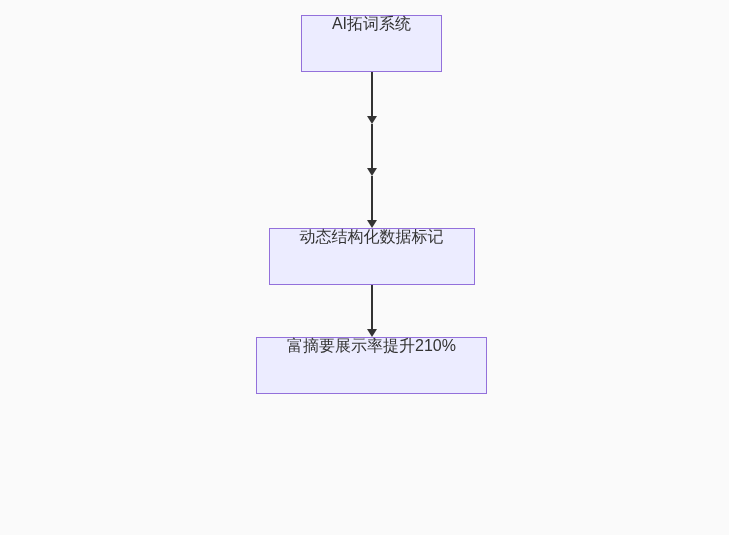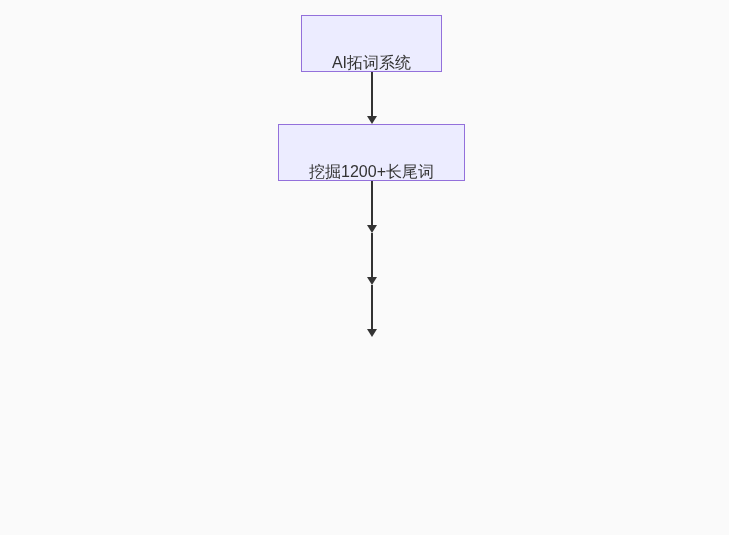--- a/index.html
+++ b/index.html
@@ -27,21 +27,21 @@
     box-sizing: border-box;
     height: 57px;
     min-width: 120px;
     padding: 0 30px;
     background: #ececff;
     border: 1px solid #9370db;
     color: #333333;
     font-size: 16px;
     line-height: 1;
     display: flex;
-    align-items: flex-end;
+    align-items: flex-start;
     justify-content: center;
     white-space: nowrap;
   }
   .connector {
     height: 52px;
     display: flex;
     flex-direction: column;
     align-items: center;
   }
   .connector .line {
@@ -64,35 +64,38 @@
 
   <div class="node">
     <span>AI拓词系统</span>
   </div>
 
   <div class="connector">
     <div class="line"></div>
     <div class="head"></div>
   </div>
 
-  <div class="node">
-    <span>挖掘1200+长尾词</span>
-  </div>
 
   <div class="connector">
     <div class="line"></div>
     <div class="head"></div>
   </div>
 
 
   <div class="connector">
     <div class="line"></div>
     <div class="head"></div>
   </div>
 
+  <div class="node">
+    <span>动态结构化数据标记</span>
+  </div>
 
   <div class="connector">
     <div class="line"></div>
     <div class="head"></div>
   </div>
 
+  <div class="node">
+    <span>富摘要展示率提升210%</span>
+  </div>
 
 </div>
 
 </body></html>

